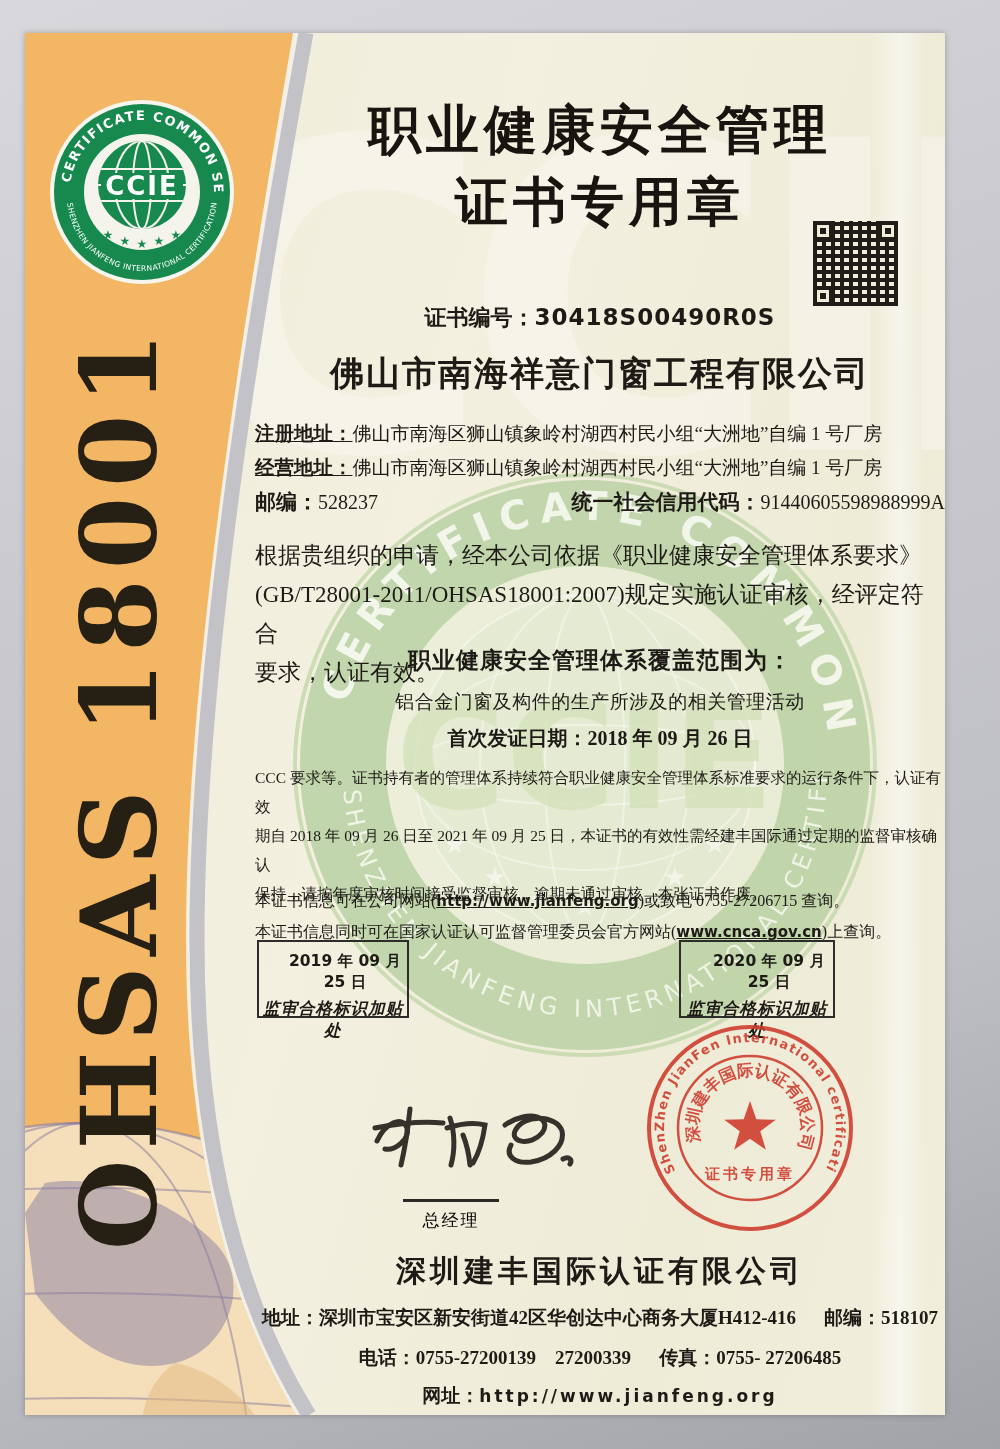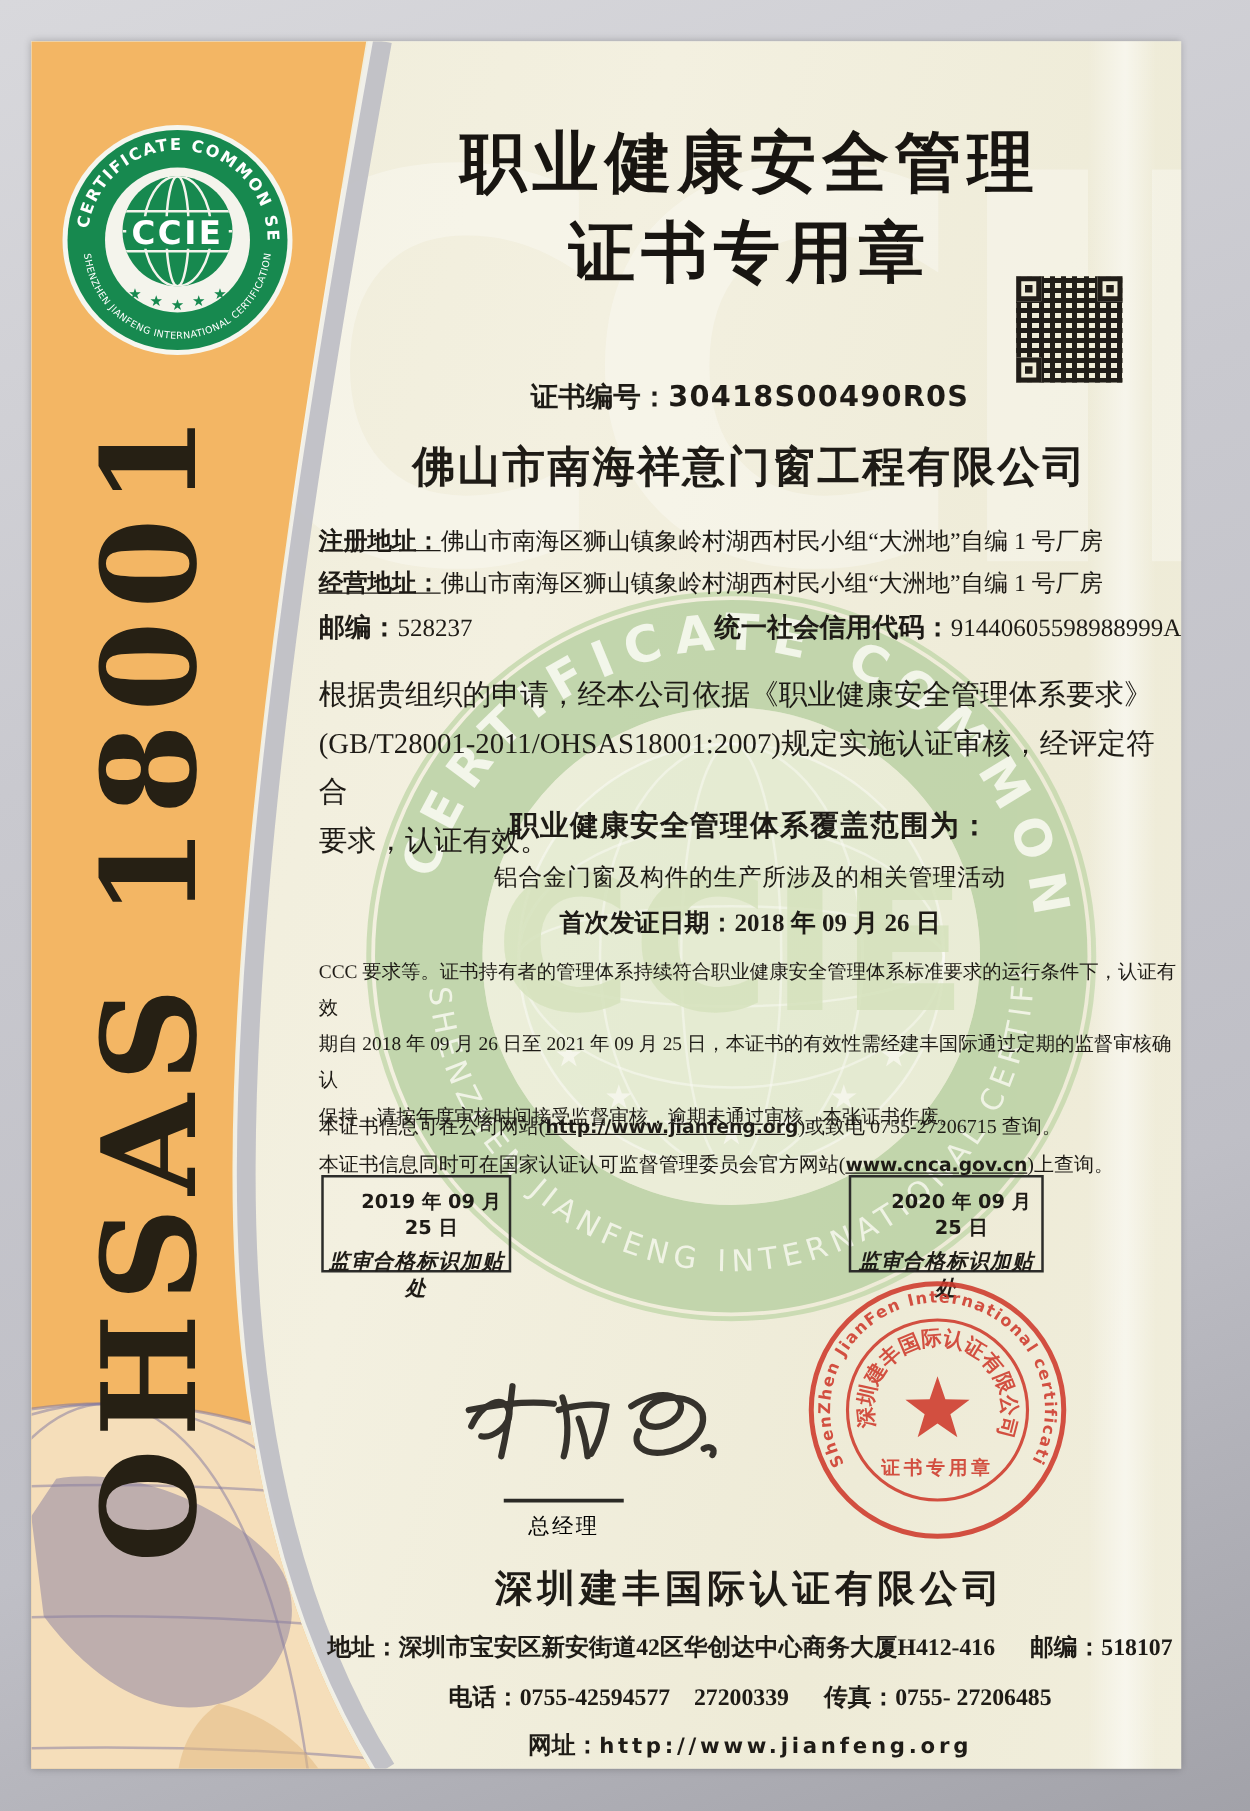--- a/index.html
+++ b/index.html
@@ -223,21 +223,21 @@
         <div class="d">2020 年 09 月 25 日</div>
         <div class="l">监审合格标识加贴处</div>
       </div>
     </div>
 
     <div class="abs ctr issuer-name" style="top:1218px;">深圳建丰国际认证有限公司</div>
     <div class="abs ctr issuer-line" style="top:1272px;">
       <span>地址：</span><span>深圳市宝安区新安街道42区华创达中心商务大厦H412-416</span><span class="gap"></span><span>邮编：</span><span>518107</span>
     </div>
     <div class="abs ctr issuer-line" style="top:1312px;">
-      <span>电话：</span><span>0755-42594577　27200339</span><span class="gap"></span><span>传真：</span><span>0755- 27206485</span>
+      <span>电话：</span><span>0755-27200139　27200339</span><span class="gap"></span><span>传真：</span><span>0755- 27206485</span>
     </div>
     <div class="abs ctr issuer-line" style="top:1350px;">
       <span>网址：</span><span class="weburl">http://www.jianfeng.org</span>
     </div>
   </div>
 
   <svg style="position:absolute;left:330px;top:1040px;" width="250" height="140" viewBox="0 0 250 140">
     <g fill="none" stroke="#35322c" stroke-width="5" stroke-linecap="round">
       <path d="M22,68 C30,50 48,42 52,55 C55,66 40,78 30,76"></path>
       <path d="M20,55 C45,50 70,48 88,50"></path>

